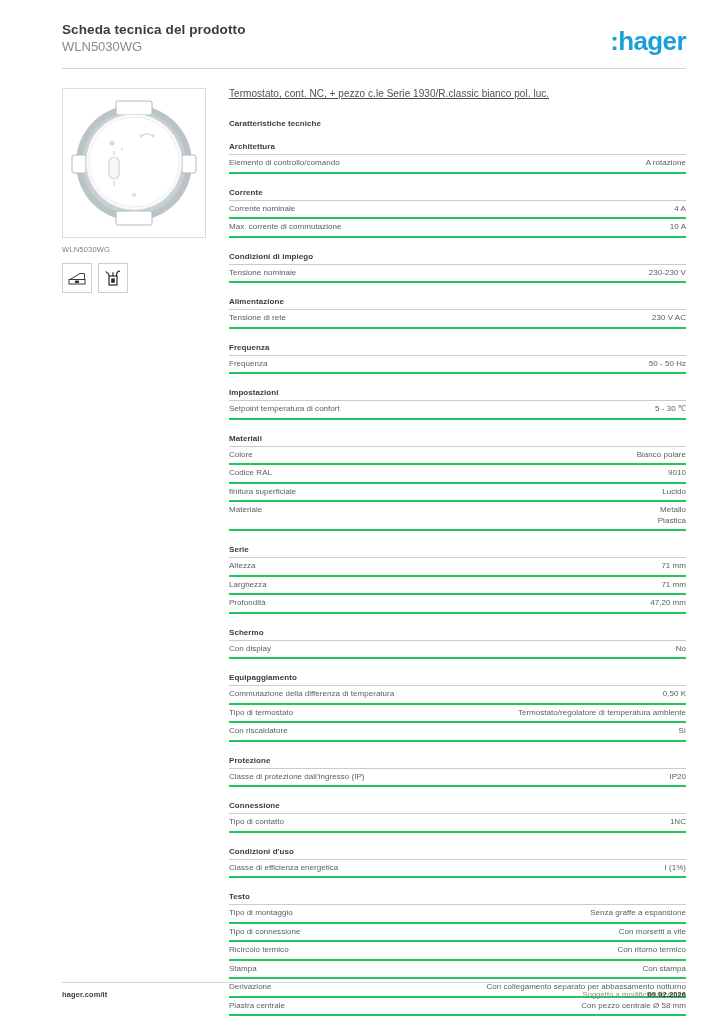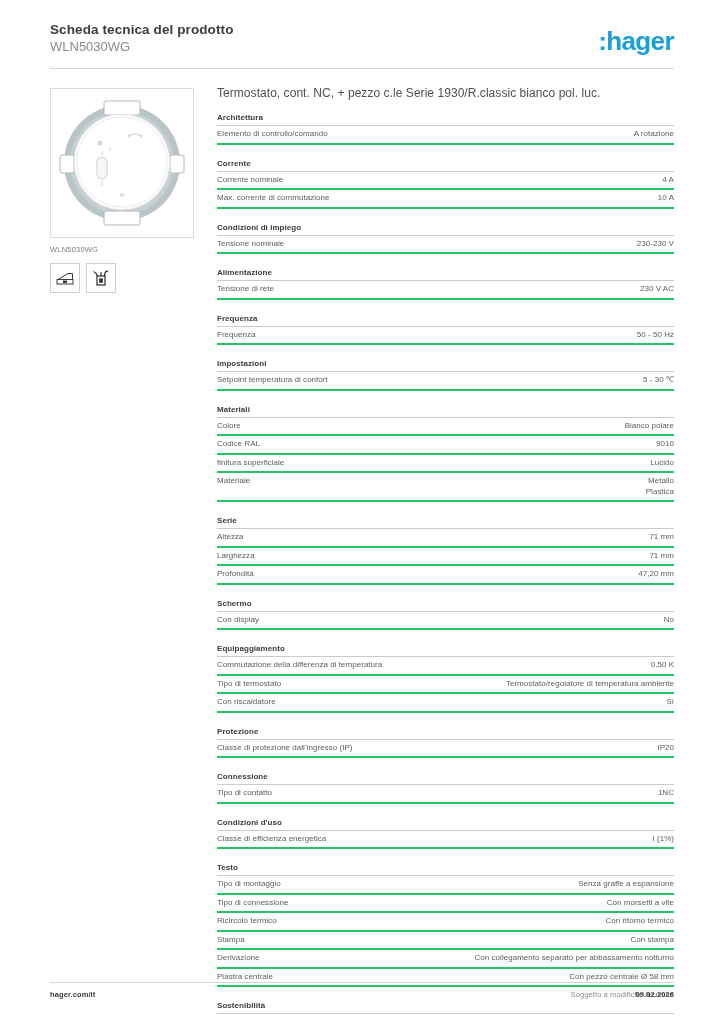--- a/index.html
+++ b/index.html
@@ -10,21 +10,21 @@
   body {
     width: 724px;
     height: 1024px;
     font-family: "Liberation Sans", sans-serif;
     color: #4a4a4a;
     position: relative;
     overflow: hidden;
   }
   .page {
     position: absolute;
-    left: 0; top: 0;
+    left: 12px; top: 0;
     width: 588px;
     height: 1024px;
     box-sizing: border-box;
   }
 
   
   .header {
     position: absolute;
     left: 50px;
     top: 22px;
@@ -105,24 +105,25 @@
   .icon-box svg { display: block; }
 
   
   .specs {
     position: absolute;
     left: 217px;
     top: 88px;
     width: 457px;
   }
   .intro {
-    font-size: 12px;
+    font-size: 10px;
     color: #4f4f4f;
     line-height: 11px;
     letter-spacing: 0.05px;
+    text-decoration: underline;
   }
   .subhead {
     margin-top: 20px;
     font-size: 8px;
     font-weight: bold;
     color: #3c3c3c;
     letter-spacing: 0.05px;
   }
   .section {
     margin-top: 14px;
@@ -262,20 +263,21 @@
           <path d="M4.6 4.6 L2.4 2.6 L3.4 5.4 Z" fill="#2b2b2b"></path>
           <path d="M13.5 8 C13.5 4.5 15.5 3.2 17 3.2" stroke="#2b2b2b" stroke-width="1.2" fill="none"></path>
           <path d="M10 8 L10 4.2" stroke="#2b2b2b" stroke-width="1.2" fill="none"></path>
         </svg>
       </div>
     </div>
   </div>
 
   <div class="specs">
     <div class="intro">Termostato, cont. NC, + pezzo c.le Serie 1930/R.classic bianco pol. luc.</div>
+    <div class="subhead">Caratteristiche tecniche</div>
     <div id="sections-host">
         <div class="section first">
           <div class="section-title">Architettura</div>
           <div class="row">
             <div class="row-label">Elemento di controllo/comando</div>
             <div class="row-value">A rotazione</div>
           </div>
         </div>
         <div class="section">
           <div class="section-title">Corrente</div>

